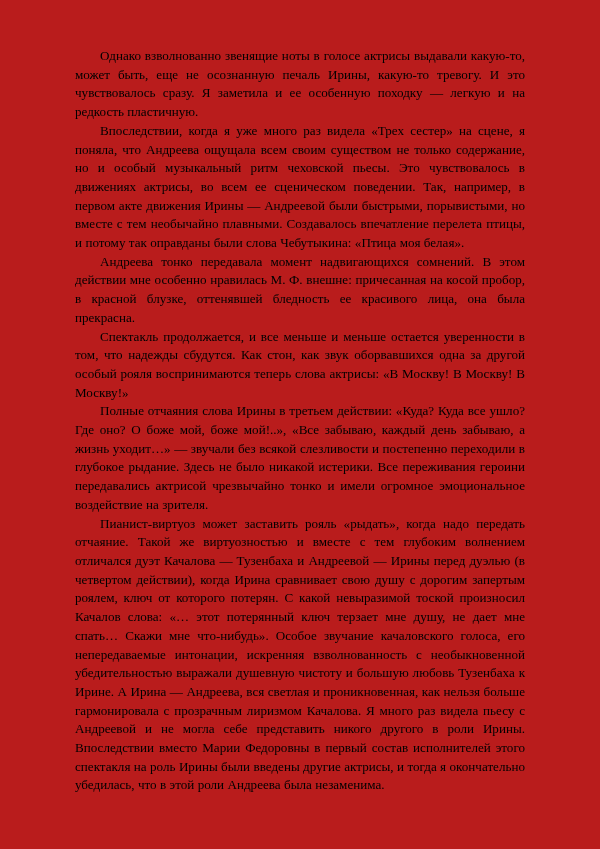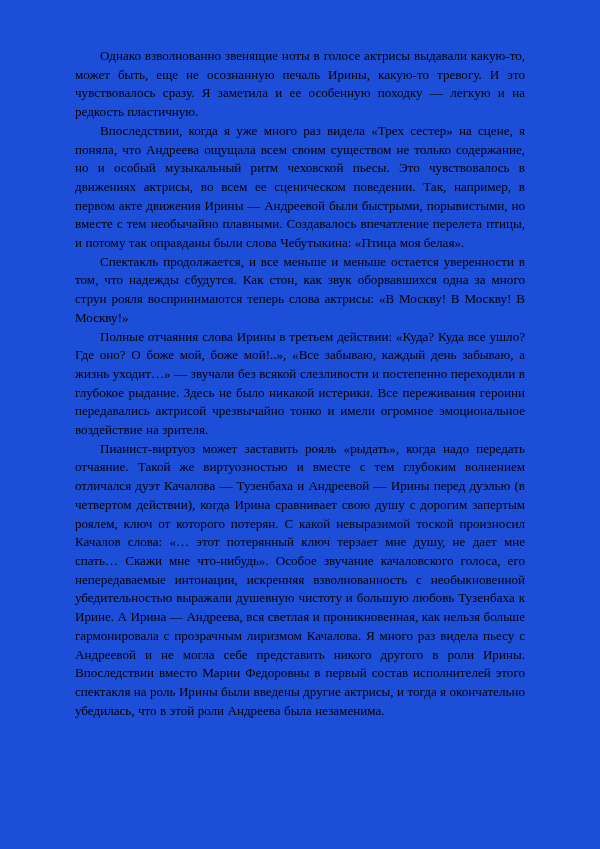--- a/index.html
+++ b/index.html
@@ -9,21 +9,21 @@
   }
   body {
     font-family: "Liberation Serif", "DejaVu Serif", serif;
     color: #000000;
     -webkit-font-smoothing: antialiased;
   }
   #page {
     position: relative;
     width: 600px;
     height: 849px;
-    background: #1d4ed8;
+    background: #b91c1c;
     overflow: hidden;
     box-sizing: border-box;
   }
   #text-column {
     position: absolute;
     left: 75px;
     top: 47px;
     width: 450px;
   }
   p.para {
@@ -42,18 +42,19 @@
     
   }
 </style>
 </head>
 <body>
 
 <div id="page">
   <div id="text-column">
     <p class="para">Однако взволнованно звенящие ноты в голосе актрисы выдавали какую-то, может быть, еще не осознанную печаль Ирины, какую-то тревогу. И это чувствовалось сразу. Я заметила и ее особенную походку — легкую и на редкость пластичную.</p>
     <p class="para">Впоследствии, когда я уже много раз видела «Трех сестер» на сцене, я поняла, что Андреева ощущала всем своим существом не только содержание, но и особый музыкальный ритм чеховской пьесы. Это чувствовалось в движениях актрисы, во всем ее сценическом поведении. Так, например, в первом акте движения Ирины — Андреевой были быстрыми, порывистыми, но вместе с тем необычайно плавными. Создавалось впечатление перелета птицы, и потому так оправданы были слова Чебутыкина: «Птица моя белая».</p>
-    <p class="para">Спектакль продолжается, и все меньше и меньше остается уверенности в том, что надежды сбудутся. Как стон, как звук оборвавшихся одна за много струн рояля воспринимаются теперь слова актрисы: «В Москву! В Москву! В Москву!»</p>
+    <p class="para">Андреева тонко передавала момент надвигающихся сомнений. В этом действии мне особенно нравилась М. Ф. внешне: причесанная на косой пробор, в красной блузке, оттенявшей бледность ее красивого лица, она была прекрасна.</p>
+    <p class="para">Спектакль продолжается, и все меньше и меньше остается уверенности в том, что надежды сбудутся. Как стон, как звук оборвавшихся одна за другой особый рояля воспринимаются теперь слова актрисы: «В Москву! В Москву! В Москву!»</p>
     <p class="para">Полные отчаяния слова Ирины в третьем действии: «Куда? Куда все ушло? Где оно? О боже мой, боже мой!..», «Все забываю, каждый день забываю, а жизнь уходит…» — звучали без всякой слезливости и постепенно переходили в глубокое рыдание. Здесь не было никакой истерики. Все переживания героини передавались актрисой чрезвычайно тонко и имели огромное эмоциональное воздействие на зрителя.</p>
     <p class="para">Пианист-виртуоз может заставить рояль «рыдать», когда надо передать отчаяние. Такой же виртуозностью и вместе с тем глубоким волнением отличался дуэт Качалова — Тузенбаха и Андреевой — Ирины перед дуэлью (в четвертом действии), когда Ирина сравнивает свою душу с дорогим запертым роялем, ключ от которого потерян. С какой невыразимой тоской произносил Качалов слова: «… этот потерянный ключ терзает мне душу, не дает мне спать… Скажи мне что-нибудь». Особое звучание качаловского голоса, его непередаваемые интонации, искренняя взволнованность с необыкновенной убедительностью выражали душевную чистоту и большую любовь Тузенбаха к Ирине. А Ирина — Андреева, вся светлая и проникновенная, как нельзя больше гармонировала с прозрачным лиризмом Качалова. Я много раз видела пьесу с Андреевой и не могла себе представить никого другого в роли Ирины. Впоследствии вместо Марии Федоровны в первый состав исполнителей этого спектакля на роль Ирины были введены другие актрисы, и тогда я окончательно убедилась, что в этой роли Андреева была незаменима.</p>
 
   </div>
 </div>
 
 </body></html>

